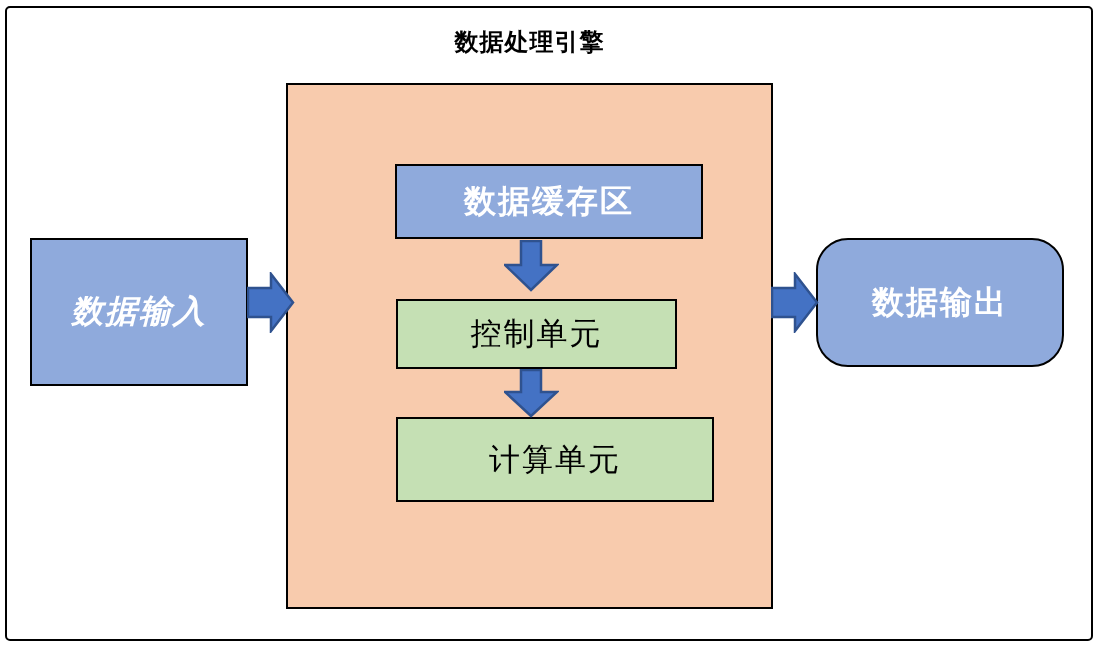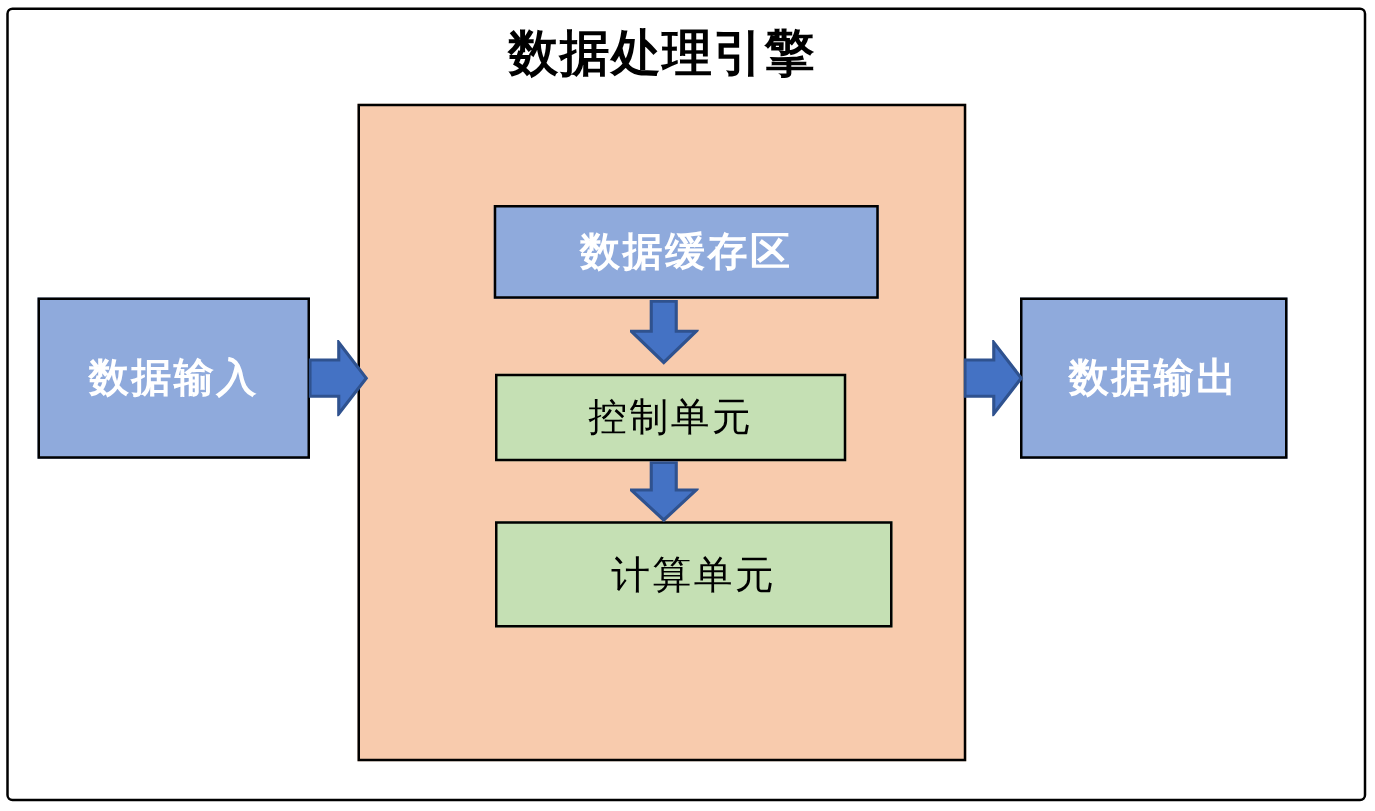--- a/index.html
+++ b/index.html
@@ -30,21 +30,21 @@
     width: 1088px; height: 635px;
     border: 2px solid var(--border, #000);
     border-radius: 5px;
     background: #FFFFFF;
   }
   .title {
     position: absolute;
     left: 286px; top: 20px;
     width: 487px; height: 44px;
     display: flex; align-items: center; justify-content: center;
-    font-size: 40px;
+    font-size: 24px;
     font-weight: 700;
     color: var(--text-dark, #000);
     letter-spacing: 1px;
   }
   .container-box {
     position: absolute;
     left: 286px; top: 83px;
     width: 487px; height: 526px;
     background: var(--container-orange, #F8CBAD);
     border: 2px solid var(--border, #000);
@@ -62,22 +62,22 @@
     font-size: 32px;
     letter-spacing: 2px;
   }
   .node.green {
     background: var(--box-green, #C5E0B4);
     color: var(--text-dark, #000);
     font-weight: 500;
     font-size: 31px;
     letter-spacing: 2px;
   }
-  .input-box   { left: 30px;  top: 238px; width: 218px; height: 129px; }
-  .output-box  { left: 816px; top: 238px; width: 214px; height: 129px; }
+  .input-box   { left: 30px;  top: 238px; width: 218px; height: 148px; font-style: italic; }
+  .output-box  { left: 816px; top: 238px; width: 248px; height: 129px; border-radius: 32px; }
   .buffer-box  { left: 395px; top: 164px; width: 308px; height: 75px;  }
   .control-box { left: 396px; top: 299px; width: 281px; height: 70px;  }
   .compute-box { left: 396px; top: 417px; width: 318px; height: 85px;  }
   .arrow { position: absolute; }
   .arrow-in    { left: 247px; top: 272px; }
   .arrow-out   { left: 771px; top: 272px; }
   .arrow-down1 { left: 504px; top: 240px; }
   .arrow-down2 { left: 504px; top: 369px; }
   .arrow svg { display: block; }
   .arrow polygon {

